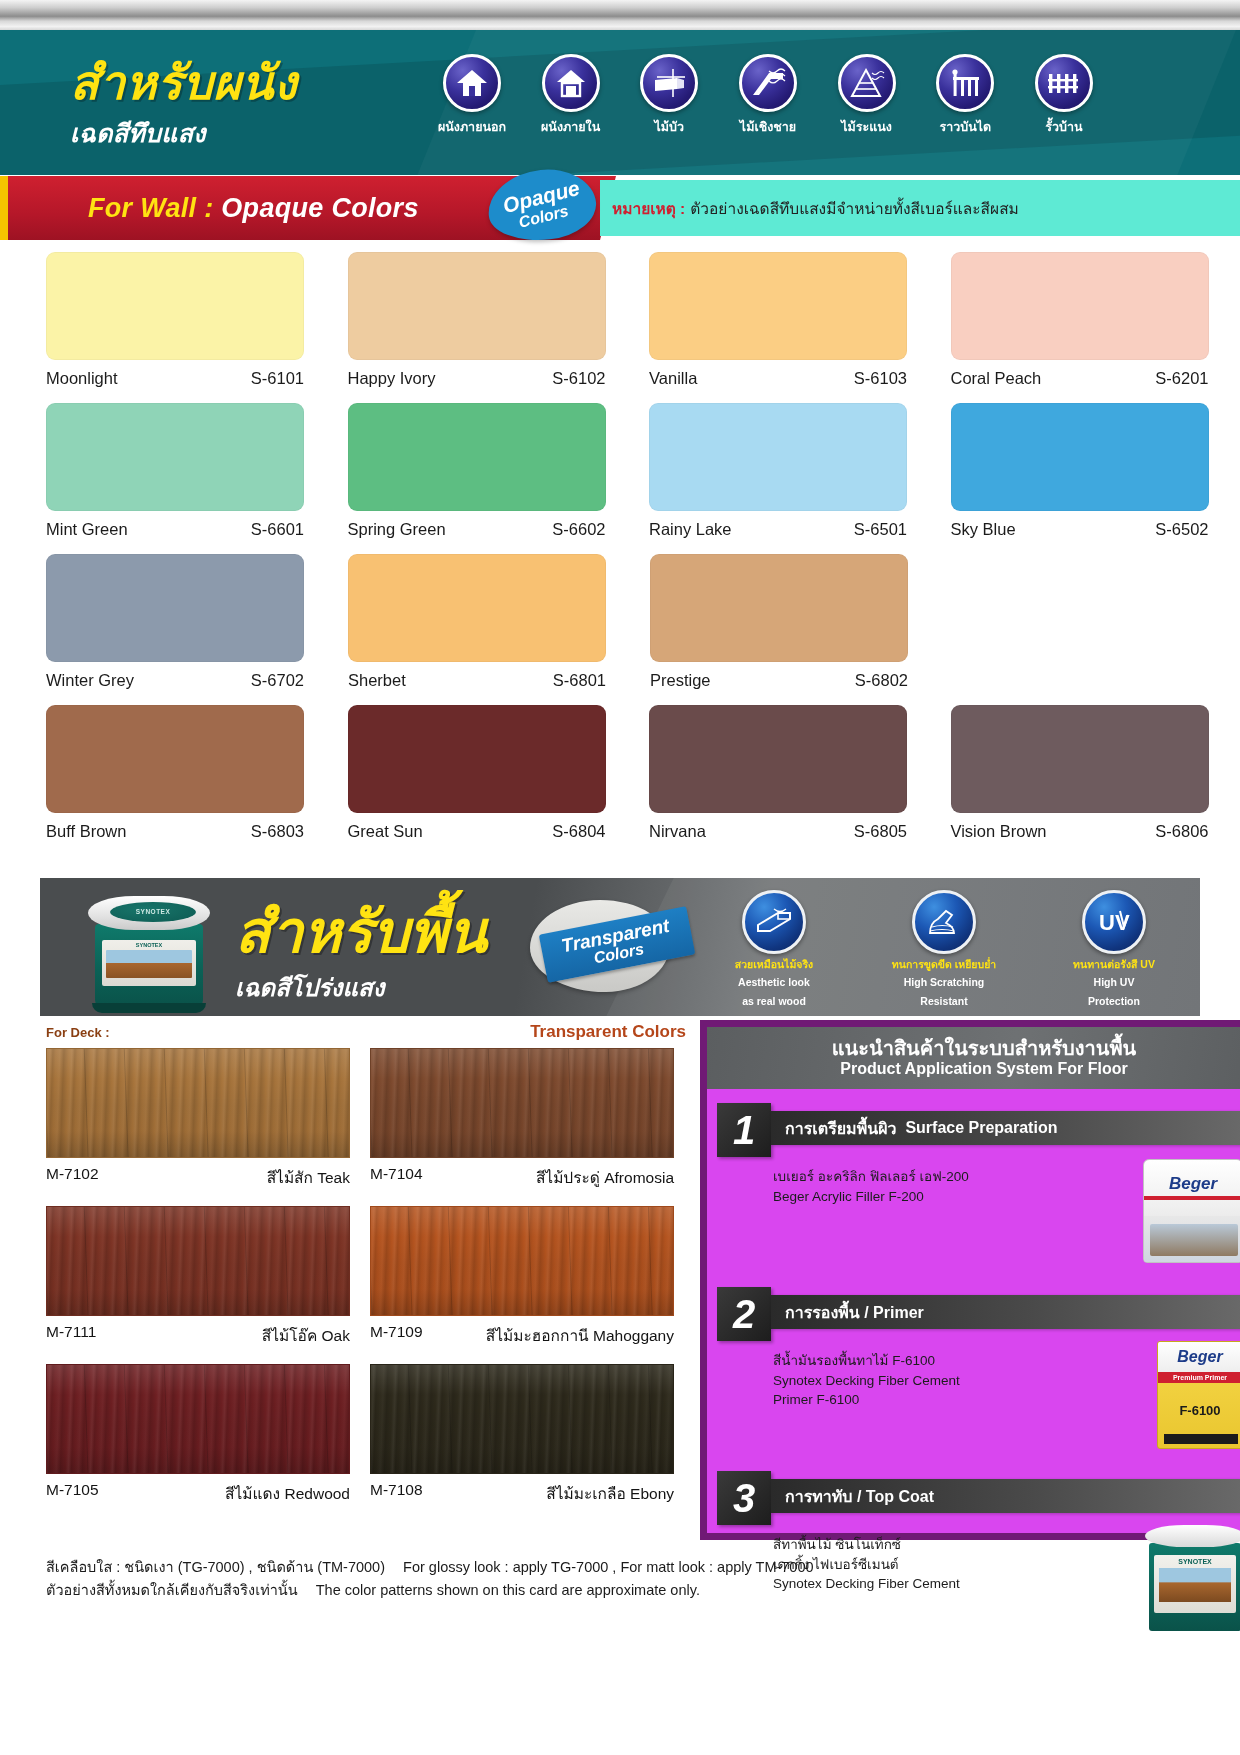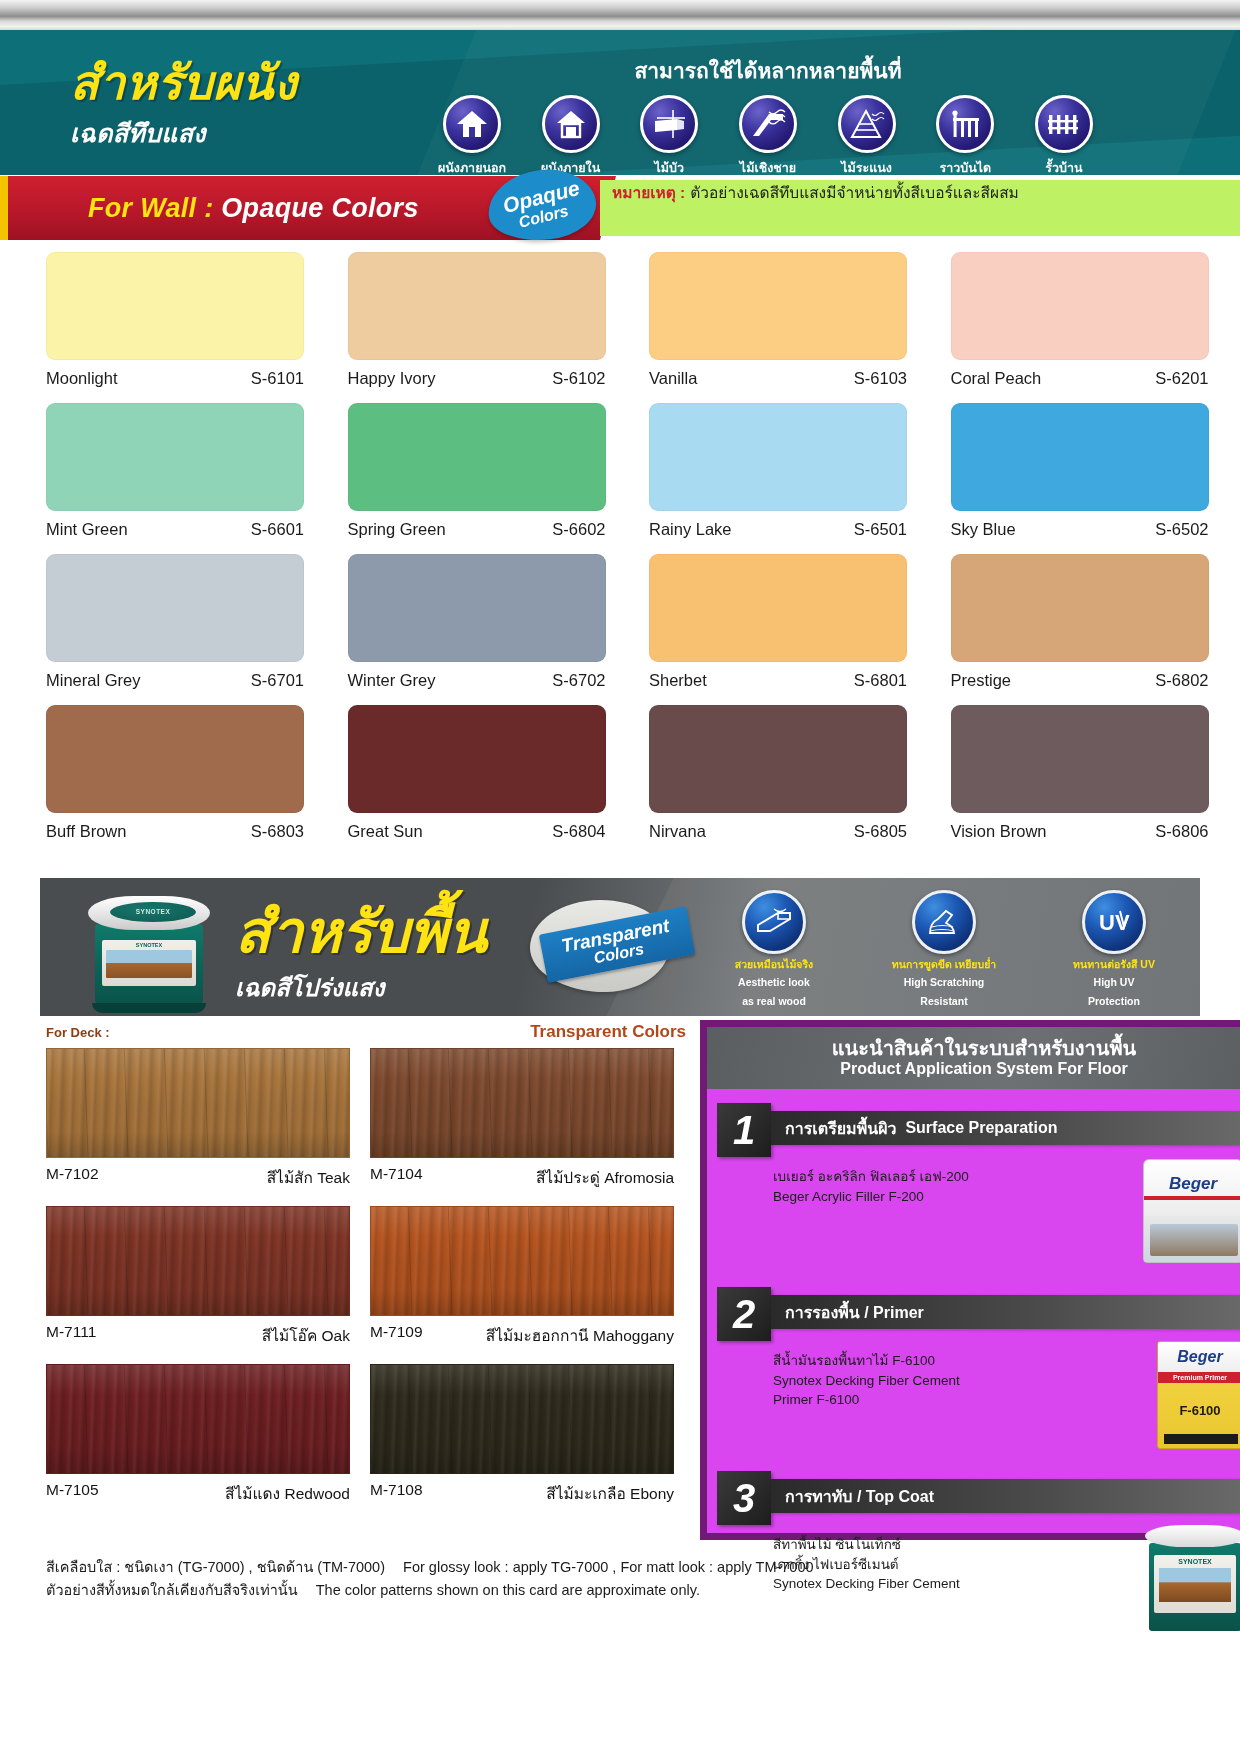--- a/index.html
+++ b/index.html
@@ -87,22 +87,22 @@
     transform:skewX(-14deg); transform-origin:left top;
   }
   .red-bar-label{
     position:absolute; left:82px; top:17px;
     font-size:27px; font-weight:bold; font-style:italic; color:#ffffff;
     letter-spacing:.3px; z-index:4;margin-left:6px;
   }
   .red-bar-label .hl{ color:#ffe312; }
   .white-note{
     position:absolute; left:600px; top:4px; width:640px; height:56px;
-    background:#bef264;
-    display:flex; align-items:flex-start;
+    background:#5eead4;
+    display:flex; align-items:center;
   }
   .note-red{ color:#cf2030; font-weight:bold; font-size:15.5px; margin-left:12px;}
   .note-dark{ color:#222222; font-size:15.5px; margin-left:5px;}
   .opaque-badge{
     position:absolute; left:488px; top:170px; width:108px; height:78px; z-index:8;
   }
   .opaque-blob{
     width:108px; height:70px; background:#1d8ccb; border-radius:52% 48% 46% 54%/58% 54% 46% 42%;
     transform:rotate(-6deg);
     box-shadow:0 2px 4px rgba(0,0,0,.25);
@@ -358,21 +358,20 @@
 <div class="teal-header">
   <div class="diag"></div>
   <div class="diag2"></div>
 
   <div class="hdr-left">
     <div class="hdr-title">สำหรับผนัง</div>
     <div class="hdr-sub">เฉดสีทึบแสง</div>
   </div>
 
   <div class="hdr-right">
-    <div class="hdr-usage-title">สามารถใช้ได้หลากหลายพื้นที่</div>
     <div class="icon-row">
 
       <div class="icon-cell">
         <div class="icon-circle">
           <svg width="34" height="32" viewBox="0 0 34 32">
               <polygon points="17,3 32,16 26,16 26,29 8,29 8,16 2,16" fill="#ffffff"></polygon>
               <rect x="14" y="19" width="6" height="10" fill="#3a319c"></rect>
             </svg>
         </div>
         <div class="icon-cap">ผนังภายนอก</div>
@@ -533,27 +532,20 @@
       <div class="swatch-cell">
         <div class="swatch-box" style="background: rgb(63, 168, 222);"></div>
         <div class="swatch-meta">
           <span class="swatch-name">Sky Blue</span>
           <span class="swatch-code">S-6502</span>
         </div>
       </div>
     </div>
     <div class="swatch-row">
       <div class="swatch-cell">
-        <div class="swatch-box" style="background: rgb(196, 204, 212);"></div>
-        <div class="swatch-meta">
-          <span class="swatch-name">Mineral Grey</span>
-          <span class="swatch-code">S-6701</span>
-        </div>
-      </div>
-      <div class="swatch-cell">
         <div class="swatch-box" style="background: rgb(140, 154, 172);"></div>
         <div class="swatch-meta">
           <span class="swatch-name">Winter Grey</span>
           <span class="swatch-code">S-6702</span>
         </div>
       </div>
       <div class="swatch-cell">
         <div class="swatch-box" style="background: rgb(248, 193, 114);"></div>
         <div class="swatch-meta">
           <span class="swatch-name">Sherbet</span>

